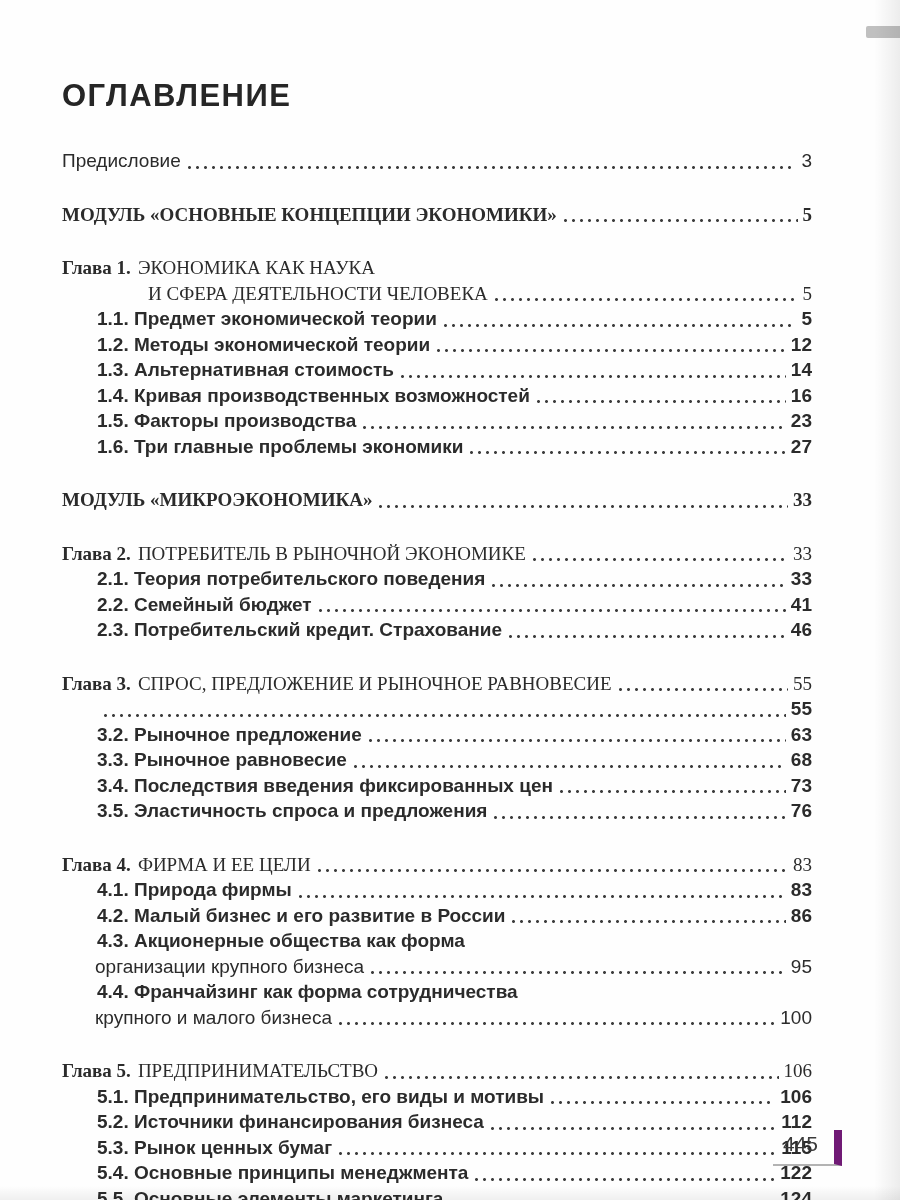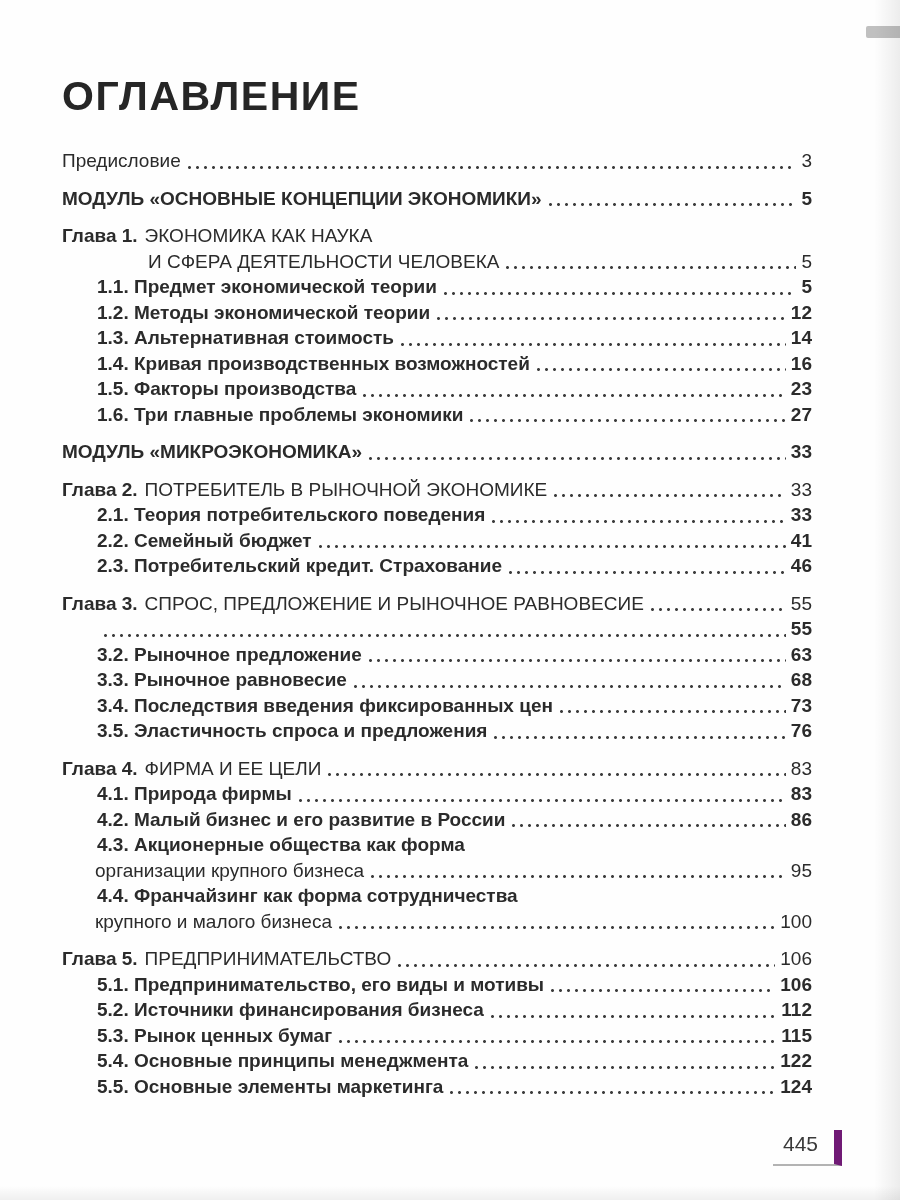--- a/index.html
+++ b/index.html
@@ -13,29 +13,29 @@
     color: #2b2b2b;
   }
   .content {
     position: absolute;
     left: 62px;
     top: 78px;
     width: 750px;
   }
   .title {
     margin: 0 0 34px 0;
-    font-size: 41px;
+    font-size: 31px;
     line-height: 36px;
     font-weight: 700;
     letter-spacing: 1.5px;
     color: #262626;
   }
   .toc { font-size: 19px; }
   .entry { }
-  .entry.gap { margin-top: 12px; }
+  .entry.gap { margin-top: 28px; font-family: Liberation Serif, serif; }
   .line {
     display: flex;
     align-items: baseline;
     line-height: 25.5px;
     min-height: 25.5px;
   }
   .ind-section { padding-left: 35px; font-weight: bold; }
   .ind-chapter-cont { padding-left: 86px; justify-content: flex-end; }
   .ind-section-cont { padding-left: 33px; }
   .prefix { font-weight: 700; margin-right: 7px; white-space: pre; }

